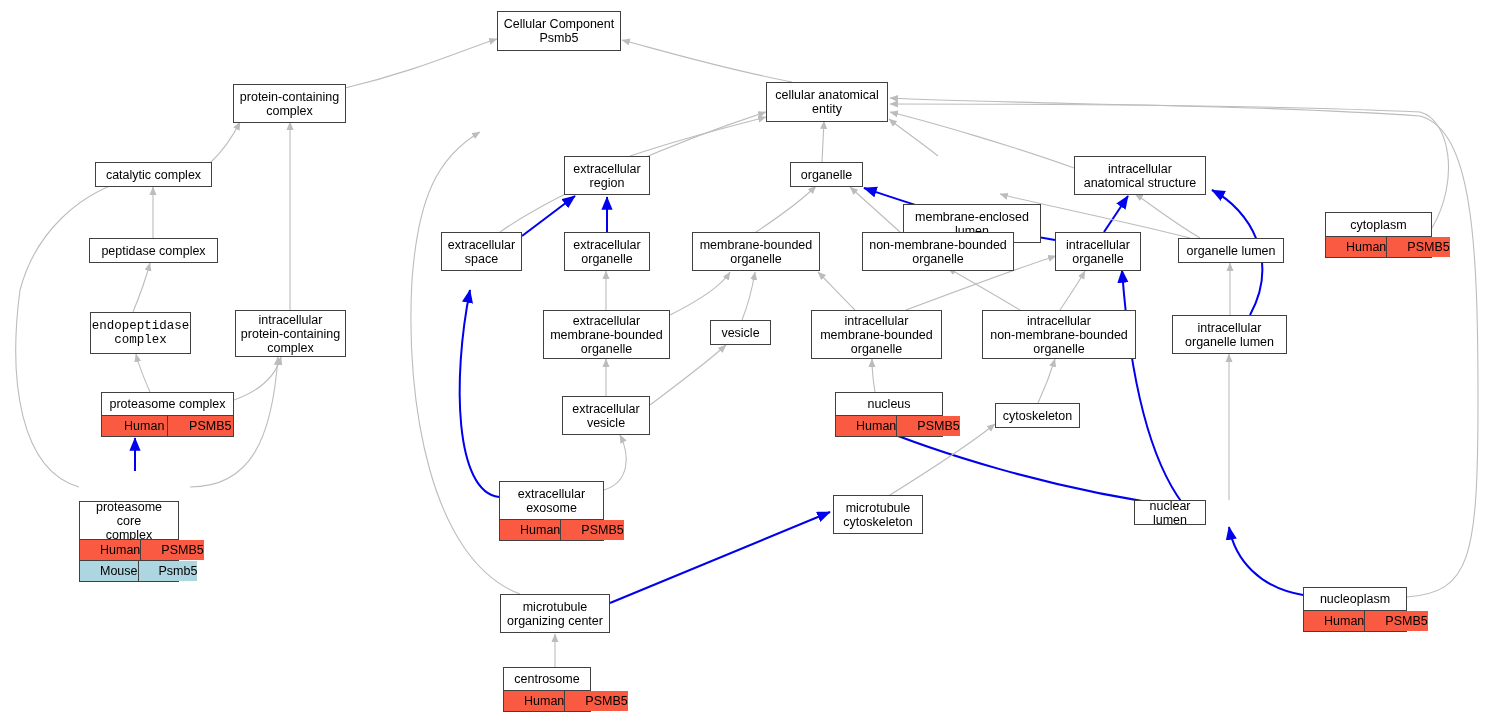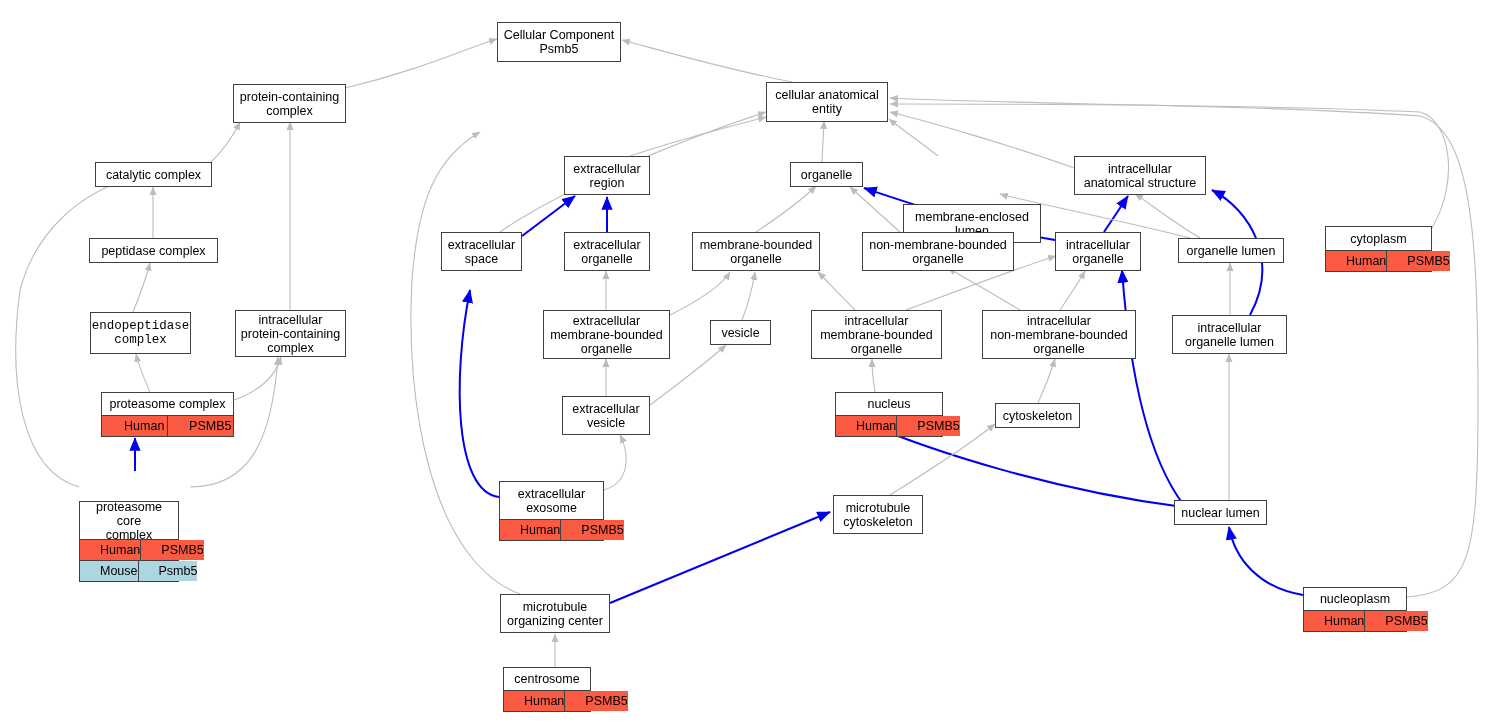--- a/index.html
+++ b/index.html
@@ -84,21 +84,21 @@
         <path d="M 1183,504 C 1150,460 1130,380 1122,270" stroke="#0000ee" stroke-width="2" fill="none" marker-end="url(#ah-blue)"></path>
         <path d="M 1229,500 L 1229,354" stroke="#bcbcbc" stroke-width="1.1" fill="none" marker-end="url(#ah-gray)"></path>
         <path d="M 1303,595 C 1260,588 1235,560 1229,527" stroke="#0000ee" stroke-width="2" fill="none" marker-end="url(#ah-blue)"></path>
         <path d="M 1407,597 C 1470,592 1478,560 1478,400 C 1478,240 1472,130 1420,116 C 1250,104 1000,104 890,98" stroke="#bcbcbc" stroke-width="1.1" fill="none" marker-end="url(#ah-gray)"></path>
         <path d="M 610,603 L 830,512" stroke="#0000ee" stroke-width="2" fill="none" marker-end="url(#ah-blue)"></path>
         <path d="M 520,594 C 430,560 405,400 412,280 C 418,200 436,158 480,132" stroke="#bcbcbc" stroke-width="1.1" fill="none" marker-end="url(#ah-gray)"></path>
         <path d="M 555,667 L 555,634" stroke="#bcbcbc" stroke-width="1.1" fill="none" marker-end="url(#ah-gray)"></path>
       </g>
   </svg>
   <div id="node-layer">
-      <div class="node" style="left: 497px; top: 11px; width: 124px; margin-top: 11px;">
+      <div class="node" style="left: 497px; top: 11px; width: 124px;">
         <div class="title" style="height: 38px;">Cellular Component
 Psmb5</div>
       </div>
       <div class="node" style="left: 233px; top: 84px; width: 113px;">
         <div class="title" style="height: 37px;">protein-containing
 complex</div>
       </div>
       <div class="node" style="left: 766px; top: 82px; width: 122px;">
         <div class="title" style="height: 38px;">cellular anatomical
 entity</div>
@@ -140,21 +140,21 @@
         <div class="title" style="height: 37px;">non-membrane-bounded
 organelle</div>
       </div>
       <div class="node" style="left: 1055px; top: 232px; width: 86px;">
         <div class="title" style="height: 37px;">intracellular
 organelle</div>
       </div>
       <div class="node" style="left: 1178px; top: 238px; width: 106px;">
         <div class="title" style="height: 23px;">organelle lumen</div>
       </div>
-      <div class="node" style="left: 1325px; top: 226px; width: 107px;">
+      <div class="node" style="left: 1325px; top: 212px; width: 107px;">
         <div class="title" style="height: 23px;">cytoplasm</div>
         <div class="rows">
           <div class="row human">
             <div class="cell left">Human</div>
             <div class="cell right">PSMB5</div>
           </div>
         </div>
       </div>
       <div class="node" style="left: 90px; top: 312px; width: 101px;">
         <div class="title" style="height: 40px; font-family: Liberation Mono, monospace;">endopeptidase
@@ -233,21 +233,21 @@
           <div class="row human">
             <div class="cell left">Human</div>
             <div class="cell right">PSMB5</div>
           </div>
         </div>
       </div>
       <div class="node" style="left: 833px; top: 495px; width: 90px;">
         <div class="title" style="height: 37px;">microtubule
 cytoskeleton</div>
       </div>
-      <div class="node" style="left: 1174px; top: 500px; width: 93px;">
+      <div class="node" style="left: 1134px; top: 500px; width: 72px;">
         <div class="title" style="height: 23px;">nuclear lumen</div>
       </div>
       <div class="node" style="left: 500px; top: 594px; width: 110px;">
         <div class="title" style="height: 37px;">microtubule
 organizing center</div>
       </div>
       <div class="node" style="left: 1303px; top: 587px; width: 104px;">
         <div class="title" style="height: 22px;">nucleoplasm</div>
         <div class="rows">
           <div class="row human">

